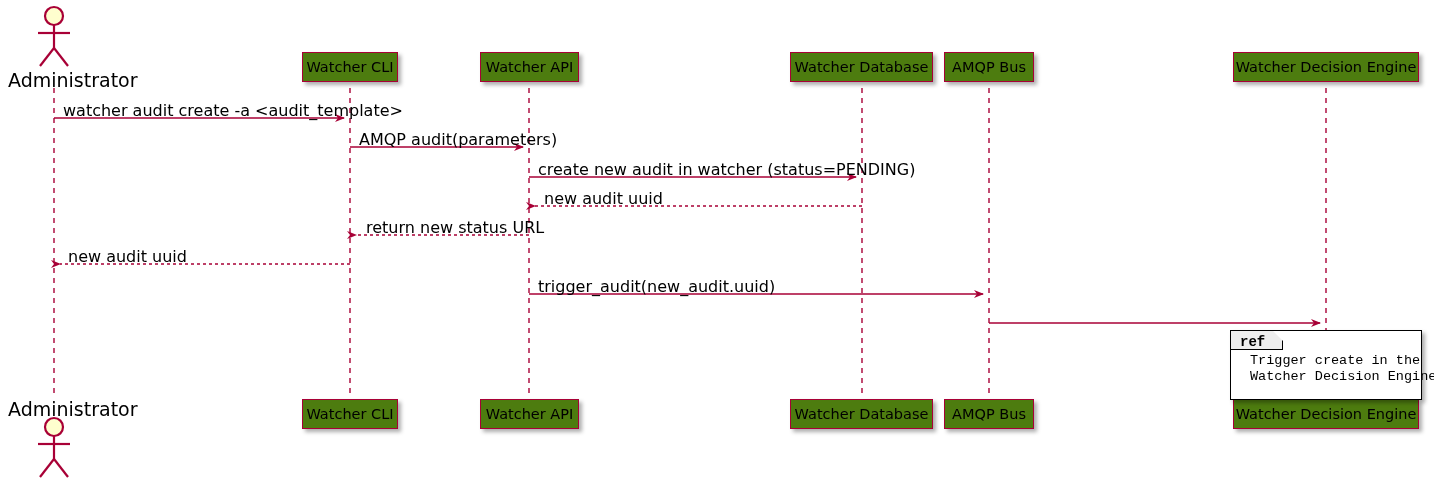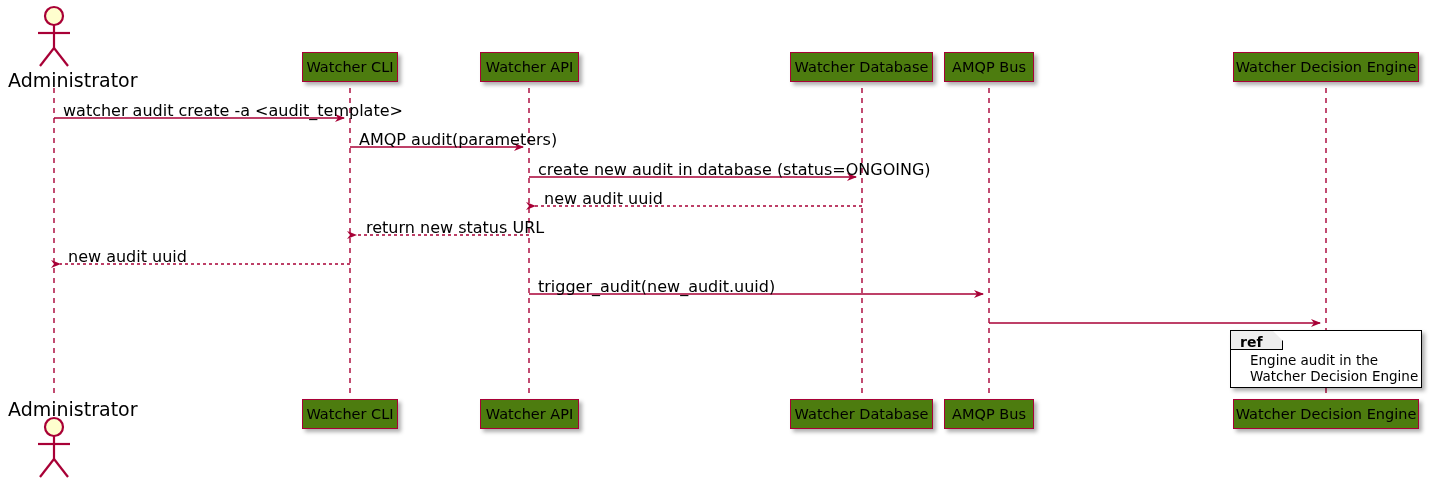--- a/index.html
+++ b/index.html
@@ -171,26 +171,26 @@
   </div>
   <div class="participant" style="left:1233px; top:399px; width:186px; height:30px;">
     <span>Watcher Decision Engine</span>
   </div>
 
   <div class="actor-label" style="left:8px; top:71px;">Administrator</div>
   <div class="actor-label" style="left:8px; top:400px;">Administrator</div>
 
   <div class="msg-label" style="left:63px; top:103px;">watcher audit create -a &lt;audit_template&gt;</div>
   <div class="msg-label" style="left:359px; top:132px;">AMQP audit(parameters)</div>
-  <div class="msg-label" style="left:538px; top:162px;">create new audit in database (status=ONGOING)</div>
+  <div class="msg-label" style="left:538px; top:162px;">create new audit in watcher (status=PENDING)</div>
   <div class="msg-label" style="left:544px; top:191px;">new audit uuid</div>
   <div class="msg-label" style="left:366px; top:220px;">return new status URL</div>
   <div class="msg-label" style="left:68px; top:249px;">new audit uuid</div>
   <div class="msg-label" style="left:538px; top:279px;">trigger_audit(new_audit.uuid)</div>
 
-  <div class="ref-box" style="left:1230px; top:330px; width:192px; height:58px;">
+  <div class="ref-box" style="left:1230px; top:330px; width:192px; height:70px;font-family:Liberation Mono, monospace;">
     <div class="ref-tab" style="width:52px; height:19px; clip-path: polygon(0 0, 42px 0, 52px 10px, 52px 19px, 0 19px);"></div>
     <div class="ref-tab-label" style="left:9px; top:4px;">ref</div>
-    <div class="ref-text" style="left:19px; top:21px;">Engine audit in the</div>
+    <div class="ref-text" style="left:19px; top:21px;">Trigger create in the</div>
     <div class="ref-text" style="left:19px; top:37px;">Watcher Decision Engine</div>
   </div>
 
 </div>
 
 </body></html>

